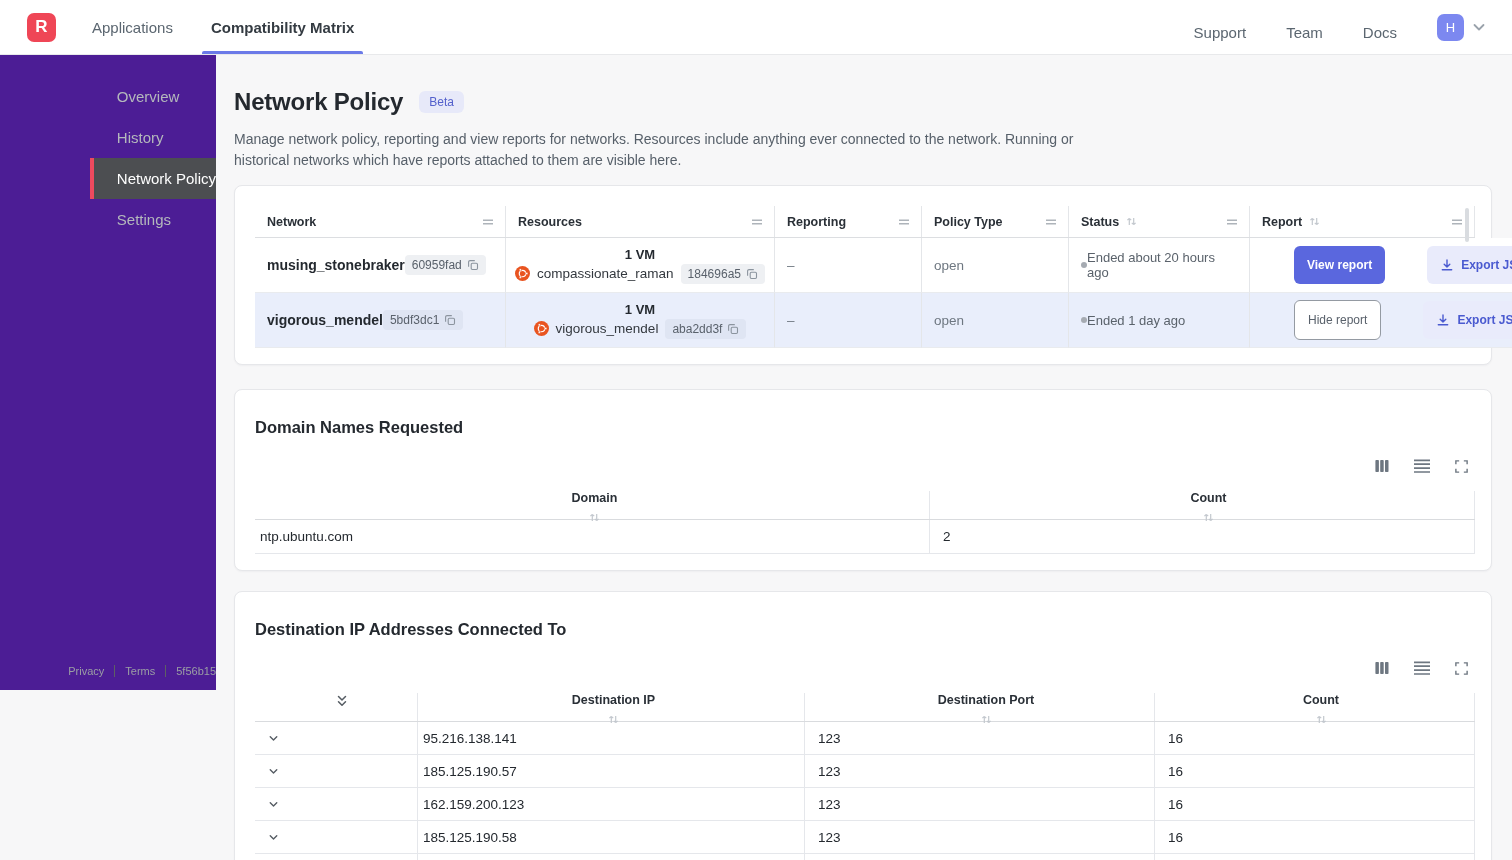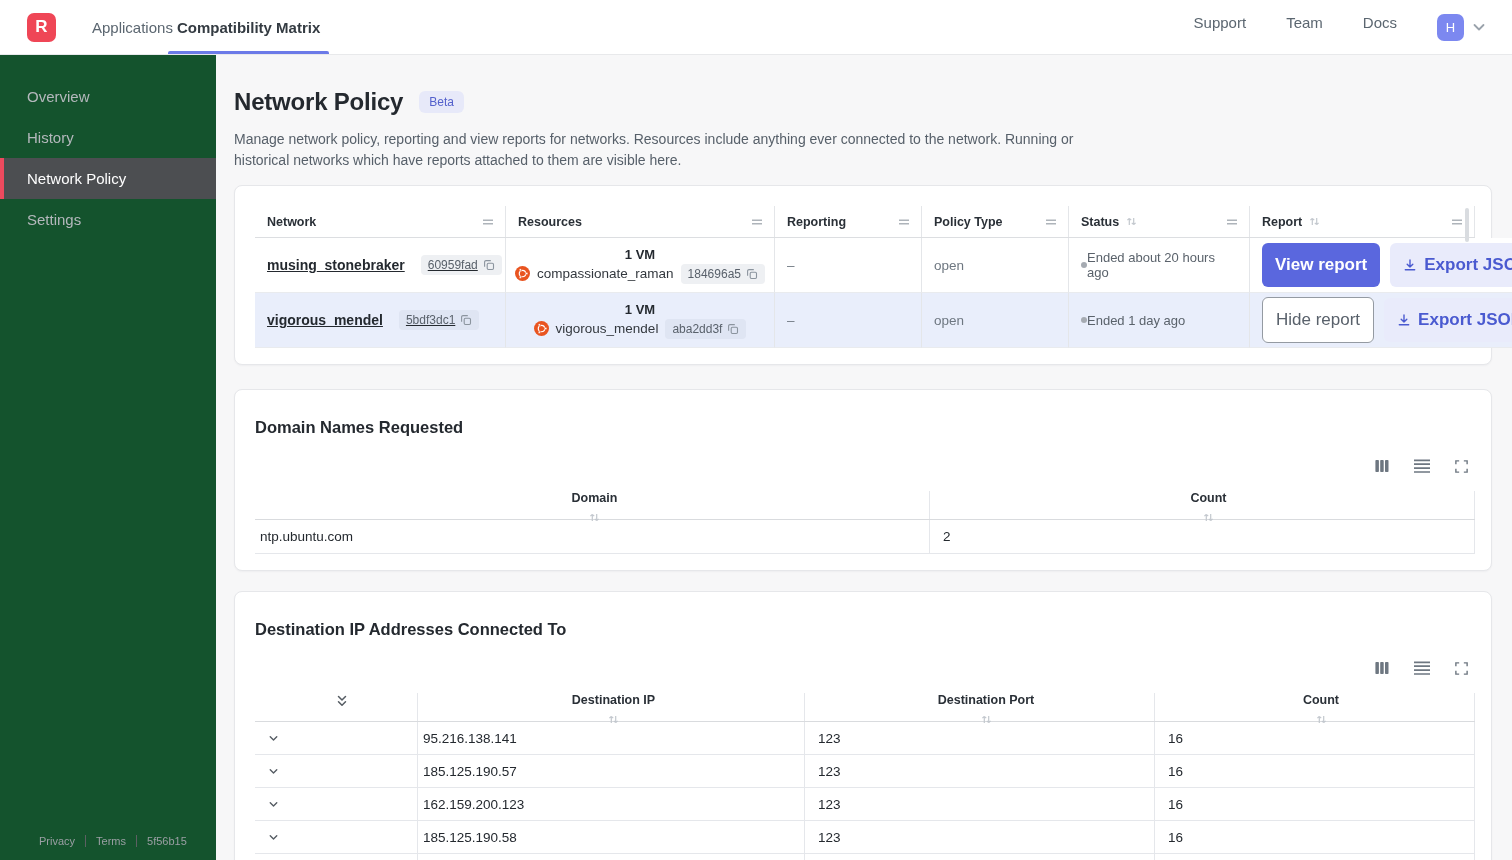--- a/index.html
+++ b/index.html
@@ -7,36 +7,36 @@
     font-family:"Liberation Sans","DejaVu Sans",sans-serif; color:#24292f; }
 
   
   .navbar { position:fixed; top:0; left:0; width:1512px; height:55px; background:#fff;
     border-bottom:1px solid #e8e9eb; display:flex; align-items:center;
     justify-content:space-between; padding:0 24px 0 27px; z-index:20; }
   .nav-left { display:flex; align-items:center; height:100%; gap:34px; }
   .logo { width:29px; height:29px; border-radius:7px; background:var(--logo-red,#ef4656);
     color:#fff; font-weight:700; font-size:17px; display:flex; align-items:center;
     justify-content:center; cursor:pointer; }
-  .nav-tabs { display:flex; height:100%; }
+  .nav-tabs { display:flex; height:100%; gap:34px; }
   .nav-tab { height:100%; display:flex; align-items:center; font-size:15px; color:#5b6670;
     position:relative; padding:0 2px; cursor:pointer; }
   .nav-tab.active { color:#343b42; font-weight:700; }
   .nav-tab.active::after { content:""; position:absolute; left:-7px; right:-7px; bottom:0;
     height:3px; background:var(--tab-underline,#6b7ae8); border-radius:2px 2px 0 0; }
-  .nav-right { display:flex; align-items:flex-start; gap:40px; }
+  .nav-right { display:flex; align-items:flex-end; gap:40px; }
   .nav-link { font-size:15px; color:#5b6670; cursor:pointer; }
   .avatar-wrap { display:flex; align-items:center; gap:6px; cursor:pointer; }
   .avatar { width:27px; height:27px; border-radius:7px; background:var(--avatar-bg,#7c88f0);
     color:#fff; font-size:13px; display:flex; align-items:center; justify-content:center; }
   .nav-chevron { color:#9aa2ab; display:flex; }
 
   
-  .sidebar { position:fixed; top:55px; left:0; width:216px; height:805px; background:#14532d;
-    display:flex; flex-direction:column; z-index:10; }
+  .sidebar { position:fixed; top:55px; left:0; width:216px; height:635px; background:#4c1d95;
+    display:flex; flex-direction:column; z-index:10;align-items:flex-end; }
   .side-nav { padding-top:21px; display:flex; flex-direction:column; }
   .side-item { height:41px; display:flex; align-items:center; padding-left:23px;
     border-left:4px solid transparent; font-size:15px; color:#b4b8bc; cursor:pointer; }
   .side-item.active { background:#4c4e51; color:#fff;
     border-left-color:var(--sidebar-active-red,#ed4a5e); }
   .side-footer { margin-top:auto; padding:0 0 13px 39px; display:flex; align-items:center;
     gap:10px; font-size:11px; color:#9b9fa4; }
   .side-footer .sep { width:1px; height:12px; background:#5d6063; }
   .side-footer .lnk { cursor:pointer; }
 
@@ -59,38 +59,38 @@
   .nt-head > div { display:flex; align-items:center; justify-content:space-between;
     height:31px; padding:0 10px 0 12px; border-right:1px solid #e4e6e9; }
   .hdr-left { display:flex; align-items:center; gap:6px;text-align:right; }
   .hdr-label { font-size:12.5px; font-weight:700; color:#2a3037; }
   .sort-icon { color:#c3c8ce; display:flex; cursor:pointer; }
   .drag-icon { color:#aeb4ba; display:flex; cursor:pointer; }
   .nt-row { cursor:pointer; }
   .nt-row > div { border-right:1px solid #e4e6e9; border-bottom:1px solid #e9ebee;
     padding:0 12px; display:flex; align-items:center; min-height:55px; background:#fff; }
   .nt-row.selected > div { background:var(--selected-row-bg,#e9eefb); }
-  .c-network { gap:16px;text-decoration:underline; }
+  .c-network { gap:0; }
   .net-name { font-size:14px; font-weight:700; }
   .id-badge { display:inline-flex; align-items:center; gap:5px; background:#eef0f3;
     border-radius:4px; padding:3px 7px; font-size:12px; color:#59616b; white-space:nowrap; }
   .selected .id-badge { background:#dfe5f3; }
   .copy-icon { color:#8b949e; display:flex; cursor:pointer; }
   .c-resources { flex-direction:column; align-items:flex-start; justify-content:center;
     gap:2px; padding-top:8px; padding-bottom:8px; }
   .res-count { font-size:13px; font-weight:700; }
   .res-line { display:flex; align-items:center; gap:7px; font-size:13.5px; color:#33383e; }
   .ubuntu-icon { display:flex; }
   .muted { color:#6e7781; font-size:13.5px; }
   .c-status { font-size:13px; color:#5a626b; }
   .dot { width:6px; height:6px; border-radius:50%; background:#a6abb2; flex:none; }
   .c-report { gap:10px; }
-  .btn { font-family:inherit; font-size:17px; font-weight:600; border-radius:6px;
+  .btn { font-family:inherit; font-size:12px; font-weight:600; border-radius:6px;
     padding:12px 13px; border:none; cursor:pointer; display:inline-flex; align-items:center;
-    gap:7px; white-space:nowrap; }
+    gap:7px; white-space:nowrap;margin-left:32px; }
   .btn.primary { background:var(--accent,#5a67de); color:#fff; }
   .btn.outline { background:#fff; border:1px solid #949aa2; color:#59616b; font-weight:400; }
   .btn.export { background:var(--accent-light-bg,#e9ebfb); color:var(--accent-text,#4a5ad0); }
   .nt-scrollbar { position:absolute; top:22px; right:22px; width:4px; height:34px;
     background:#d9dce0; border-radius:2px; cursor:grab; }
 
   
   .card.simple { padding:20px 16px 0 20px; }
   .card.domains { margin-top:24px; padding-bottom:16px; }
   .card.ips { margin-top:20px; padding-bottom:40px; }

